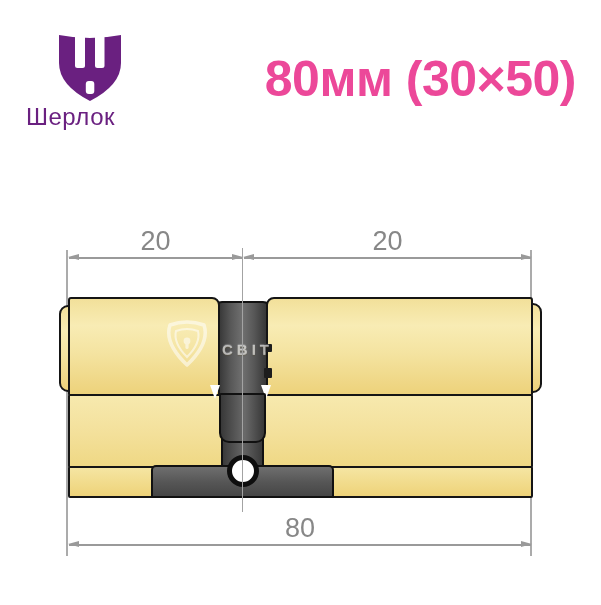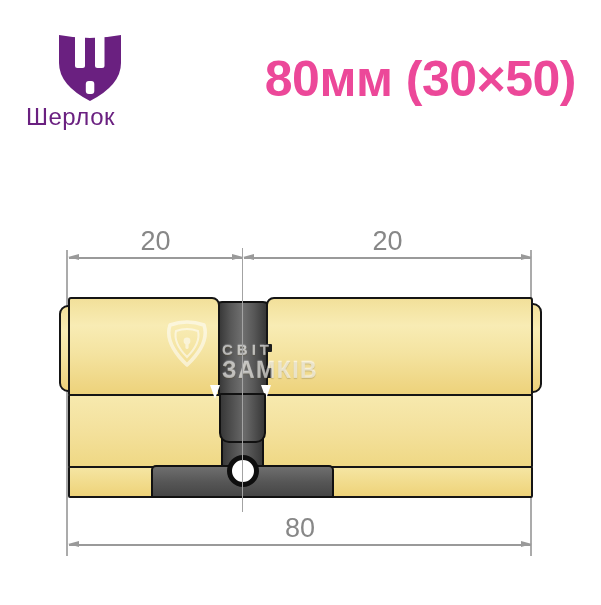--- a/index.html
+++ b/index.html
@@ -161,17 +161,16 @@
     <div class="center-line"></div>
 
     <div class="watermark">
       <svg class="wm-shield" viewBox="0 0 46 50" xmlns="http://www.w3.org/2000/svg">
         <path d="M6 6 Q23 0 40 6 Q46 24 23 46 Q0 24 6 6 Z" fill="none" stroke="#ffffff" stroke-width="3.5" stroke-linejoin="round"></path>
         <path d="M12 12 Q23 8 34 12 Q37 24 23 38 Q9 24 12 12 Z" fill="none" stroke="#ffffff" stroke-width="2"></path>
         <circle cx="23" cy="22" r="3.4" fill="#ffffff"></circle>
         <rect x="21.4" y="24" width="3.2" height="6" rx="1.4" fill="#ffffff"></rect>
       </svg>
       <div class="wm-text wm-line1">СВІТ</div>
-      <div class="wm-text wm-line2">ЗАМКІВ</div>
     </div>
 
   </div>
 </div>
 
 </body></html>

